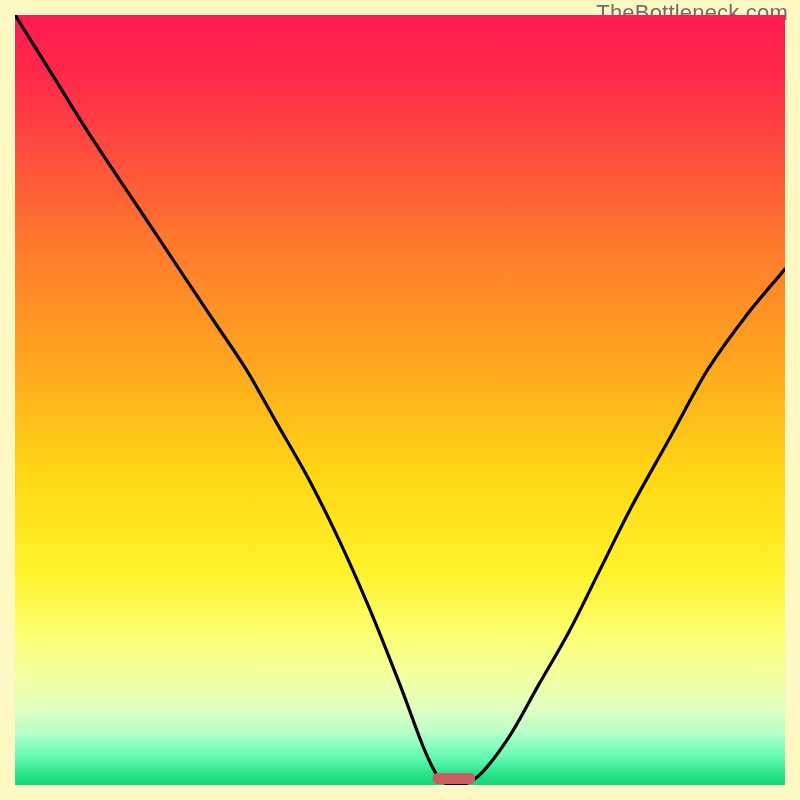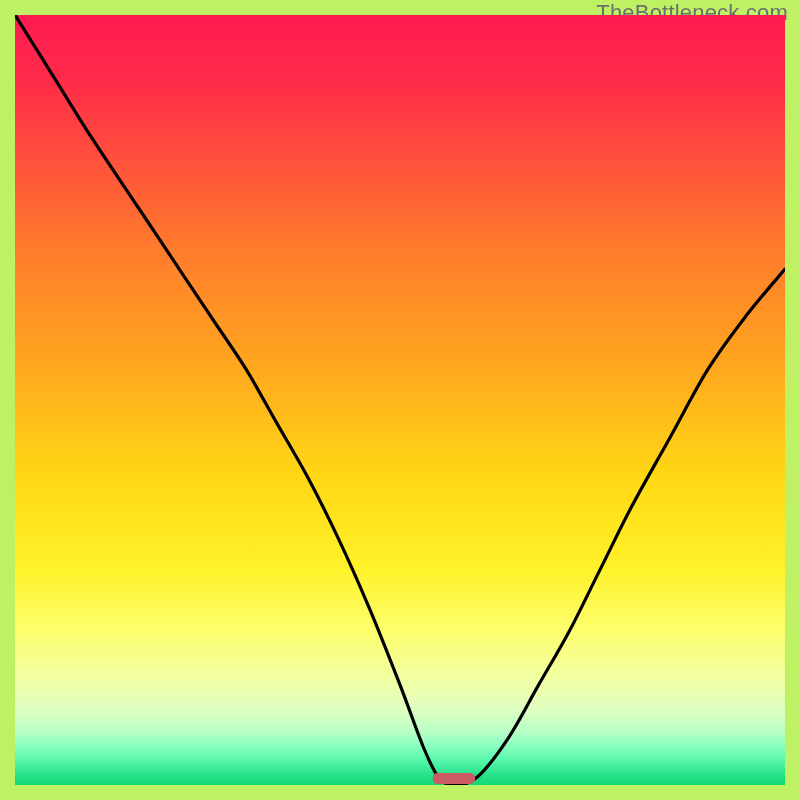--- a/index.html
+++ b/index.html
@@ -8,21 +8,21 @@
     width: 800px;
     height: 800px;
     overflow: hidden;
     background: #000;
     font-family: Arial, Helvetica, sans-serif;
   }
   .container {
     position: relative;
     width: 800px;
     height: 800px;
-    background: #bef264;
+    background: #fef9c3;
   }
   .plot-area {
     position: absolute;
     left: 15px;
     top: 15px;
     width: 770px;
     height: 770px;
   }
   .gradient-bg {
     position: absolute;

